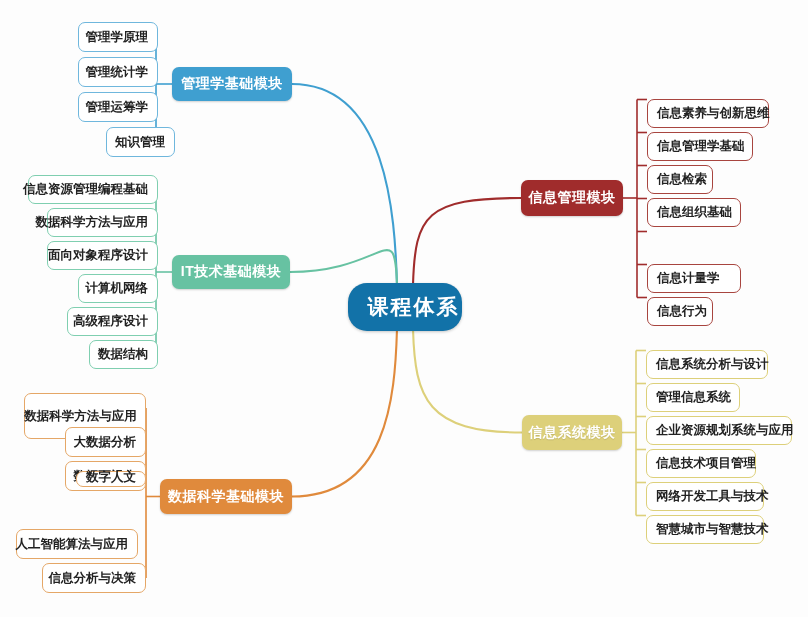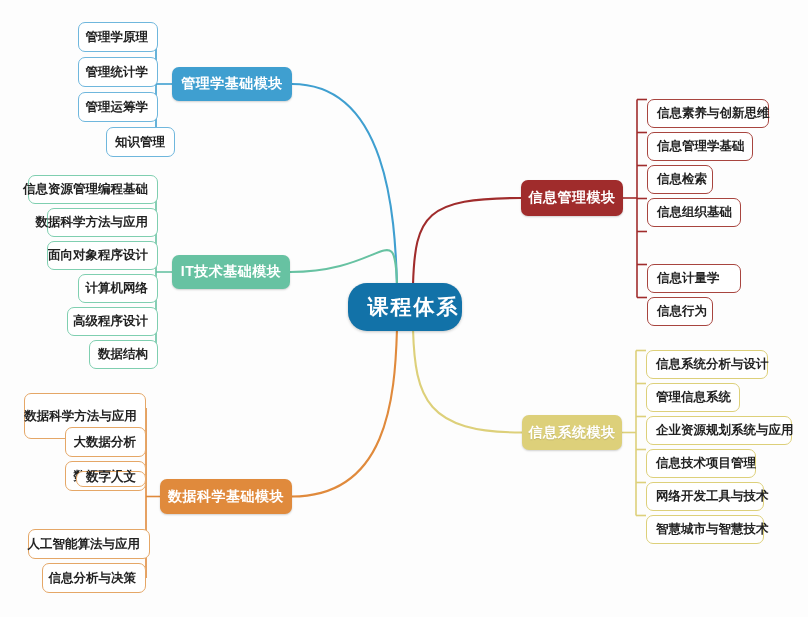--- a/index.html
+++ b/index.html
@@ -116,21 +116,21 @@
     </div>
     <div class="node leaf rt" style="left: 65px; top: 427px; width: 81px; height: 30px; border-color: rgb(229, 167, 103);">
       <span>大数据分析</span>
     </div>
     <div class="node leaf rt" style="left: 65px; top: 461px; width: 81px; height: 30px; border-color: rgb(229, 167, 103);">
       <span>数据可视化</span>
     </div>
     <div class="node leaf rt" style="left: 76px; top: 471px; width: 70px; height: 16px; border-color: rgb(229, 167, 103); align-items: flex-end;">
       <span>数字人文</span>
     </div>
-    <div class="node leaf rt" style="left: 28px; top: 529px; width: 122px; height: 30px; border-color: rgb(229, 167, 103);">
+    <div class="node leaf rt" style="left: 16px; top: 529px; width: 122px; height: 30px; border-color: rgb(229, 167, 103);">
       <span>人工智能算法与应用</span>
     </div>
     <div class="node leaf rt" style="left: 42px; top: 563px; width: 104px; height: 30px; border-color: rgb(229, 167, 103);">
       <span>信息分析与决策</span>
     </div>
     <div class="node module" style="left: 160px; top: 479px; width: 132px; height: 35px; background: rgb(224, 138, 60);">
       <span>数据科学基础模块</span>
     </div>
     <div class="node leaf lt" style="left: 647px; top: 85px; width: 122px; height: 29px; border-color: rgb(168, 69, 63);">
       <span>信息素养与创新思维</span>

